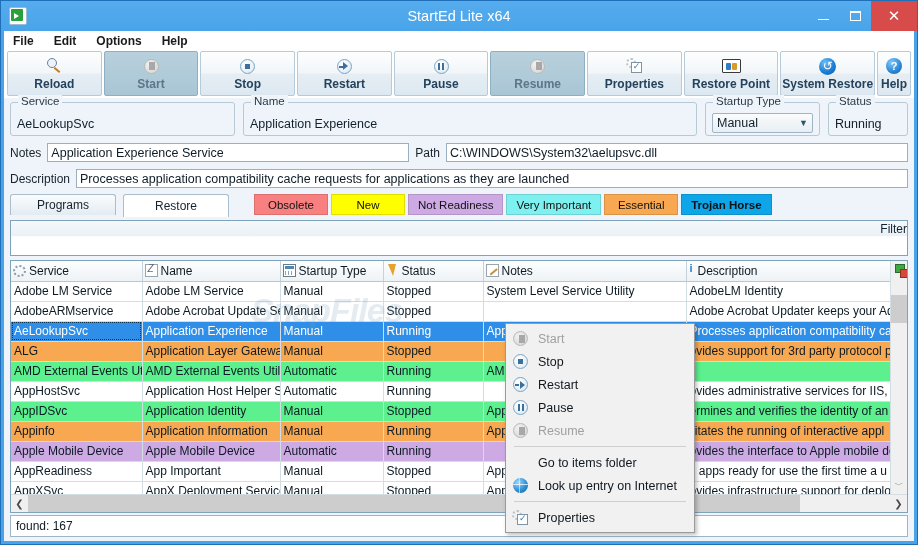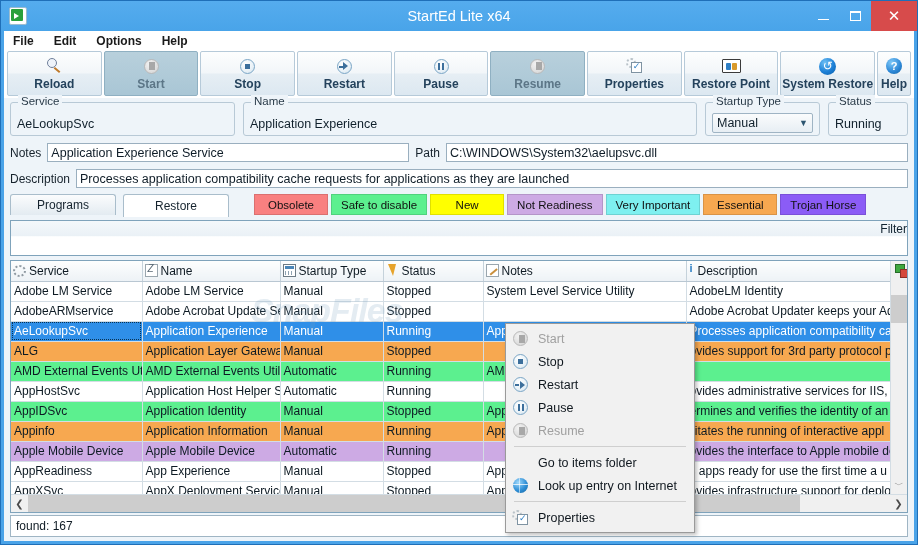--- a/index.html
+++ b/index.html
@@ -599,26 +599,25 @@
       <div class="flabel">Description</div>
       <div class="ftext" id="desc-field">Processes application compatibility cache requests for applications as they are launched</div>
     </div>
   </div>
 
   <div class="tabstrip">
     <div class="tab">Programs</div>
     <div class="tab selected">Restore</div>
     <div class="legend">
       <div class="lgitem" style="background: rgb(249, 128, 128);">Obsolete</div>
-      <div class="lgitem" style="background: rgb(92, 240, 143);">Safe to disable</div>
       <div class="lgitem" style="background: rgb(255, 255, 0);">New</div>
       <div class="lgitem" style="background: rgb(205, 170, 228);">Not Readiness</div>
       <div class="lgitem" style="background: rgb(126, 240, 240);">Very Important</div>
       <div class="lgitem" style="background: rgb(247, 168, 80);">Essential</div>
-      <div class="lgitem" style="background: #8b5cf6;">Trojan Horse</div>
+      <div class="lgitem" style="background: #0ea5e9; font-weight: bold;">Trojan Horse</div>
     </div>
   </div>
 
   <div class="filter-wrap">
     <div class="filterbox">
       <div class="filter-title">Filter</div>
       <div style="height:17px;font-size:12px;padding-left:4px;"></div>
     </div>
   </div>
 
@@ -758,21 +757,21 @@
                   <td class="firstcell">Apple Mobile Device</td>
                   <td>Apple Mobile Device</td>
                   <td>Automatic</td>
                   <td>Running</td>
                   <td></td>
                   <td>ovides the interface to Apple mobile de</td>
                   <td>Tcp</td>
                 </tr>
                 <tr class="r-none">
                   <td class="firstcell">AppReadiness</td>
-                  <td>App Experience</td>
+                  <td>App Important</td>
                   <td>Manual</td>
                   <td>Stopped</td>
                   <td>AppReadiness</td>
                   <td>s apps ready for use the first time a u</td>
                   <td></td>
                 </tr>
                 <tr class="r-none">
                   <td class="firstcell">AppXSvc</td>
                   <td>AppX Deployment Service (A</td>
                   <td>Manual</td>

